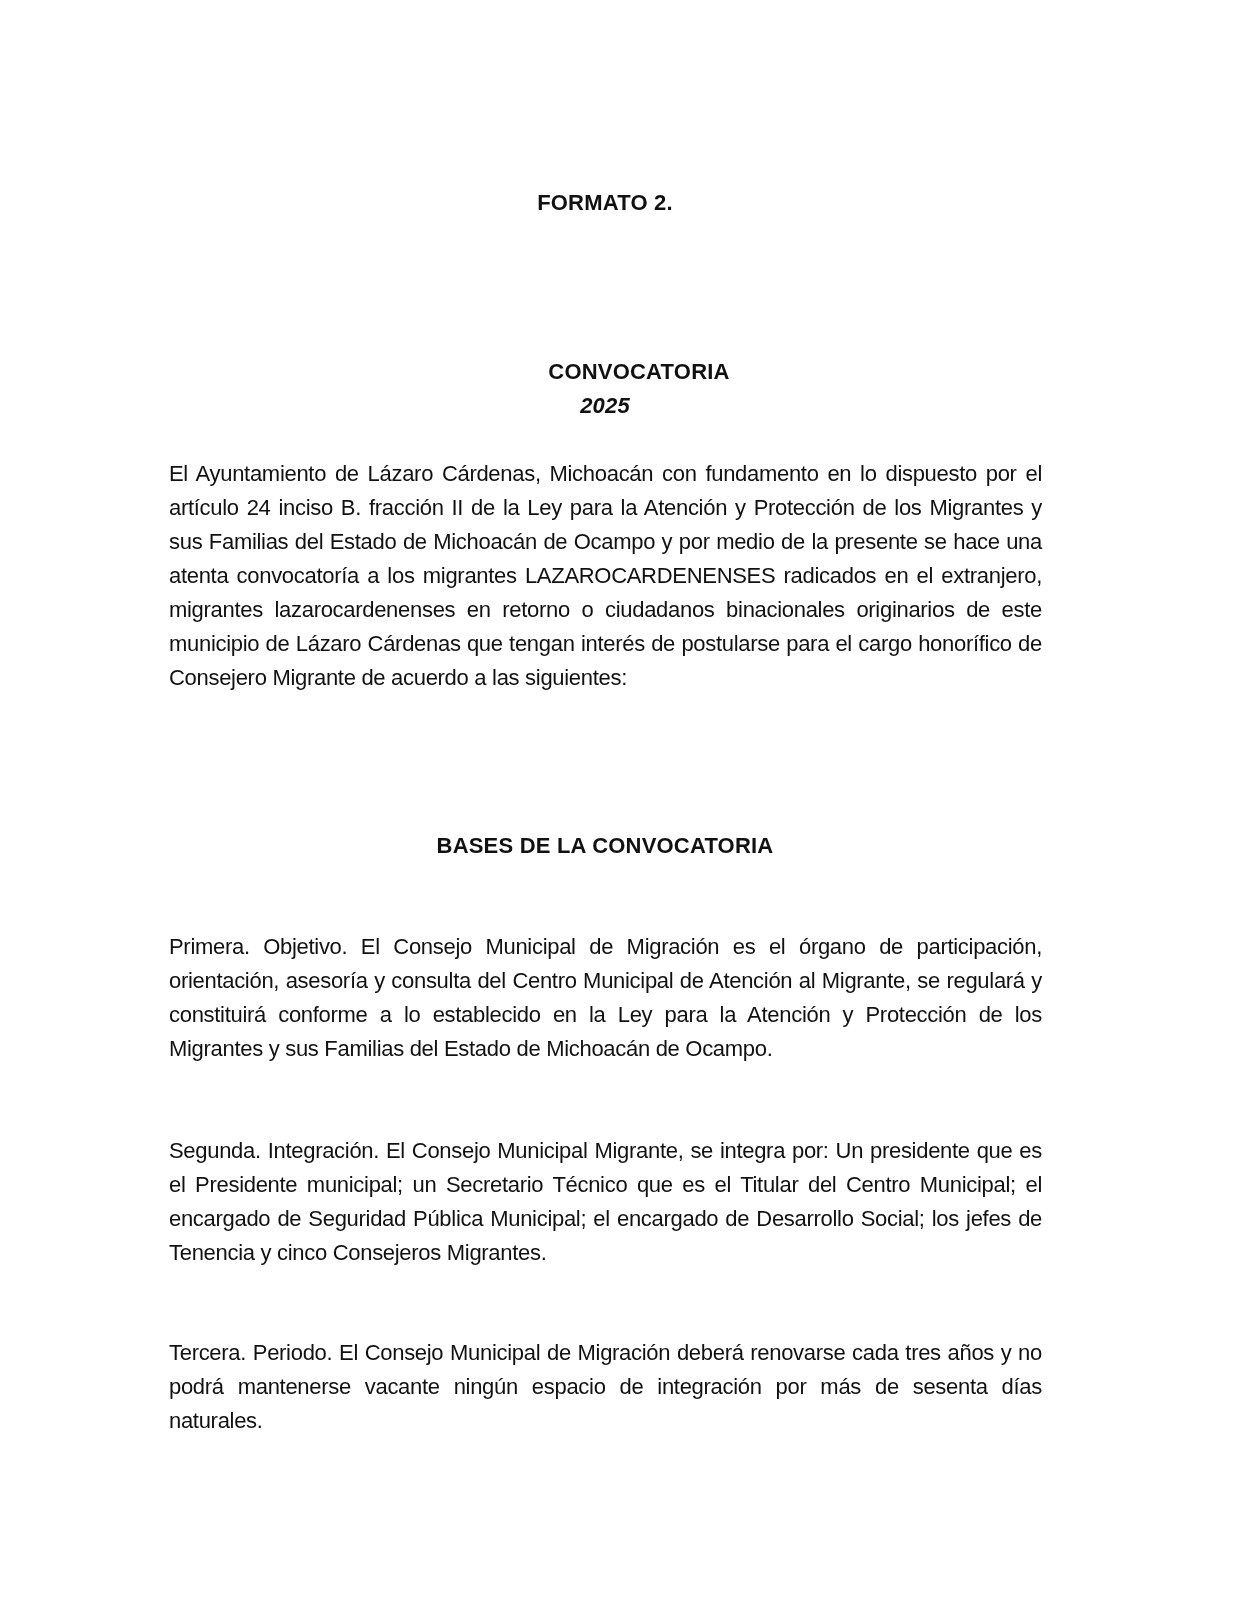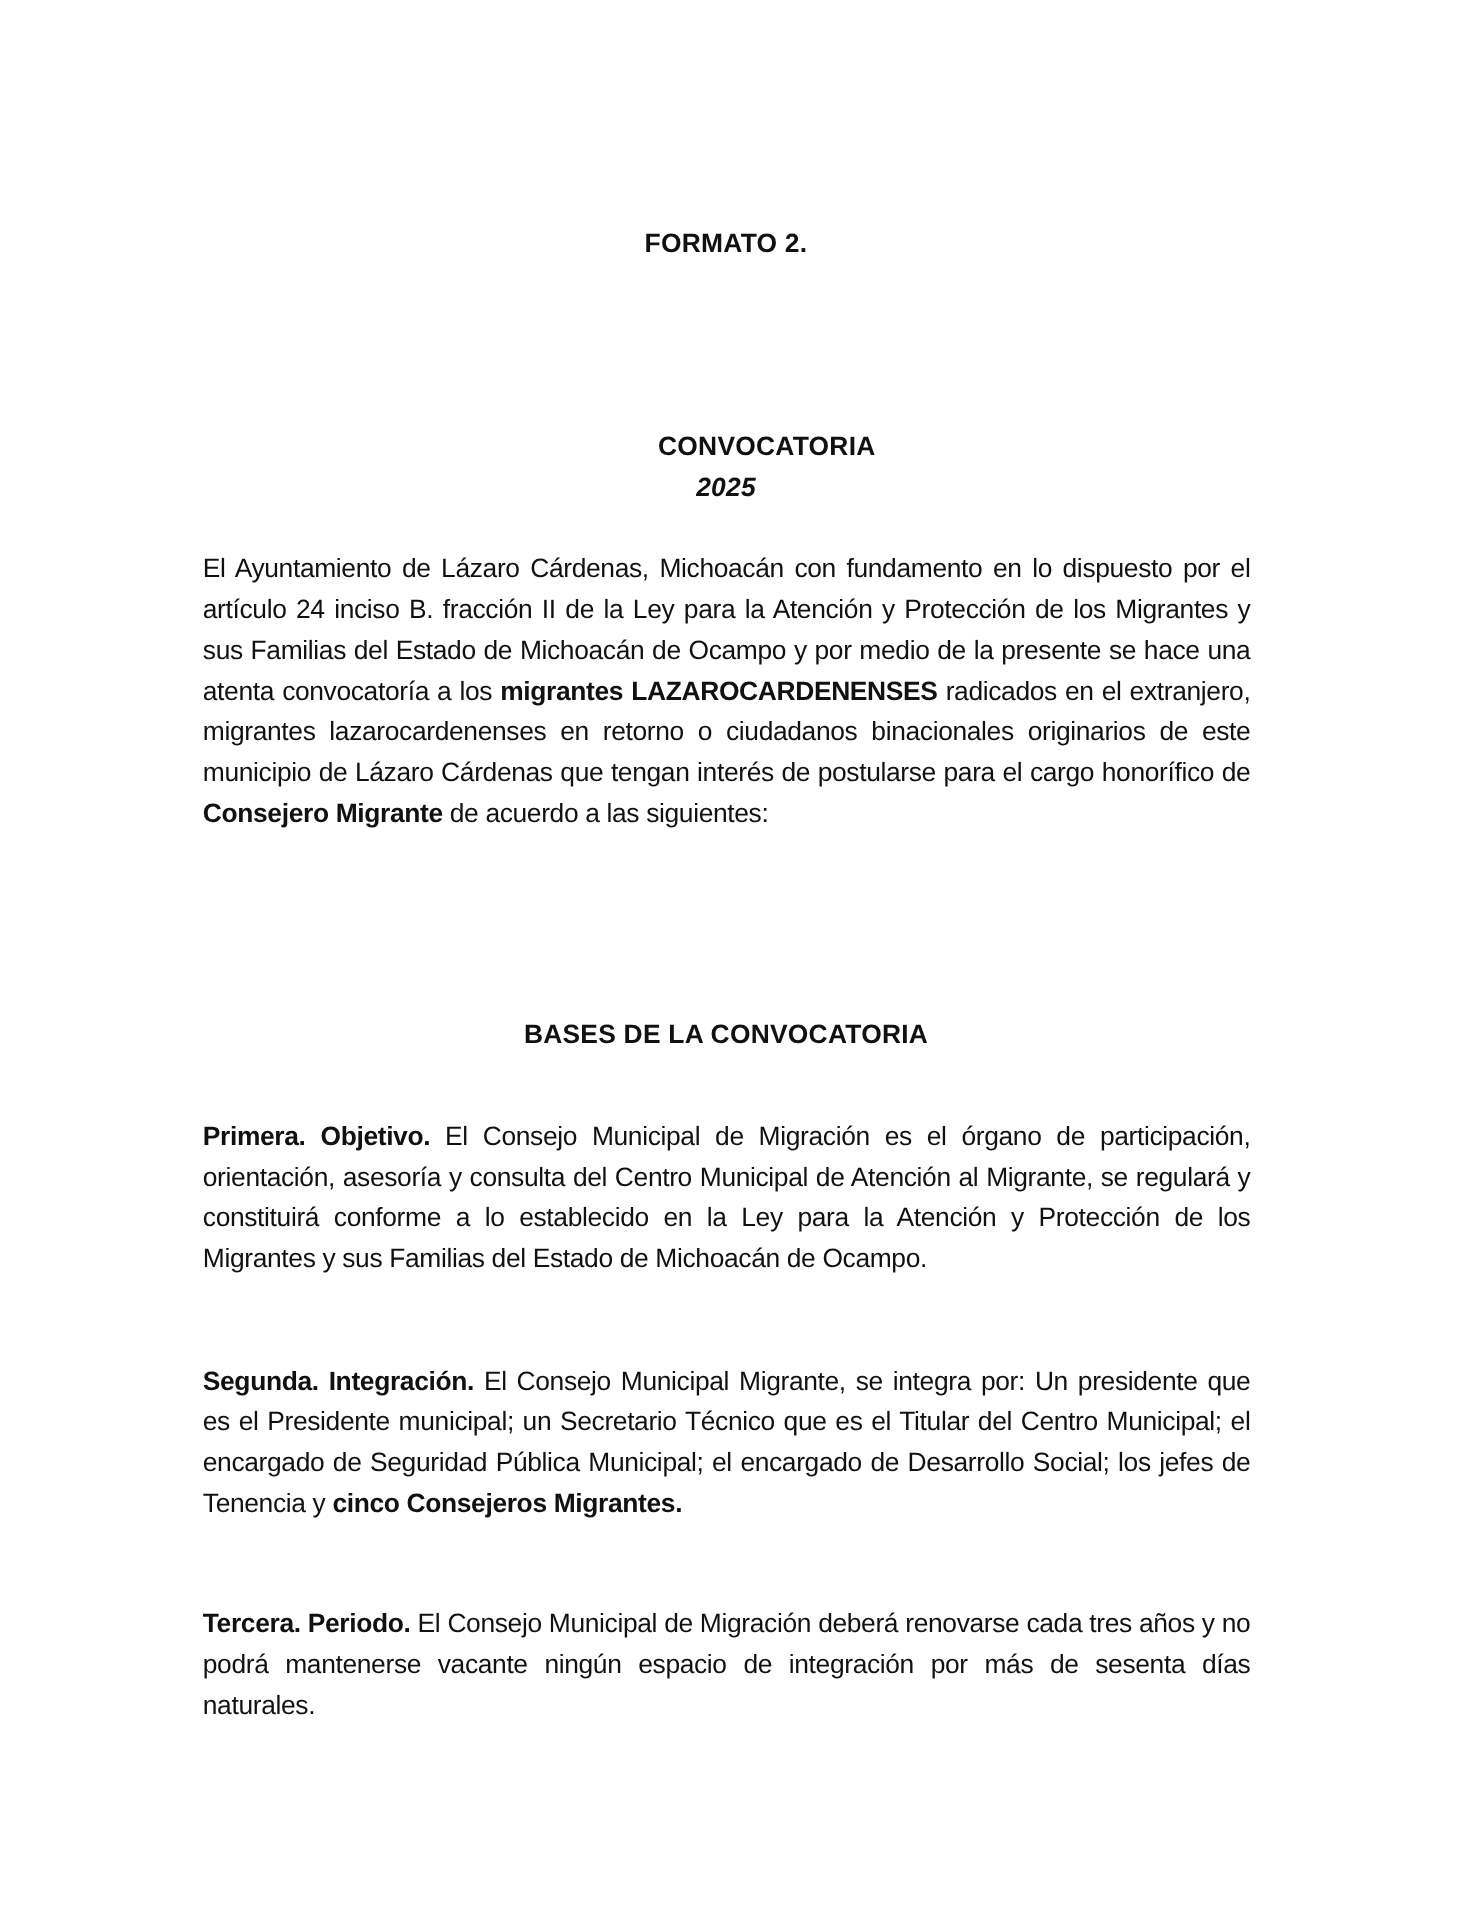--- a/index.html
+++ b/index.html
@@ -10,35 +10,35 @@
   .page { position: absolute; left: 0; top: 16px; width: 1236px; height: 1600px; }
   .title {
     position: absolute; left: 0; width: 1210px; text-align: center;
     font-weight: bold; font-size: 22px; letter-spacing: 0.2px;
   }
   .body-text {
     position: absolute; left: 169px; width: 873px;
     font-size: 22px; line-height: 34px; text-align: justify;
     font-stretch: condensed;
   }
-  .body-text b { font-weight: bold; }
+  .body-text b { font-weight: normal; }
   .narrow { letter-spacing: -0.3px; }
 </style>
 </head>
 <body>
 
 <div class="page">
 
   <div class="title" style="top:174px;">FORMATO 2.</div>
   <div class="title" style="top:343px;padding-left:34px;">CONVOCATORIA</div>
   <div class="title" style="top:377px;font-style:italic;">2025</div>
 
   <p class="body-text narrow" style="top:441px; margin:0;"><span>El Ayuntamiento de Lázaro Cárdenas, Michoacán con fundamento en lo dispuesto por el artículo 24 inciso B. fracción II de la Ley para la Atención y Protección de los Migrantes y sus Familias del Estado de Michoacán de Ocampo y por medio de la presente se hace una atenta convocatoría a los </span><b>migrantes LAZAROCARDENENSES</b><span> radicados en el extranjero, migrantes lazarocardenenses en retorno o ciudadanos binacionales originarios de este municipio de Lázaro Cárdenas que tengan interés de postularse para el cargo honorífico de </span><b>Consejero Migrante</b><span> de acuerdo a las siguientes:</span></p>
 
-  <div class="title" style="top:817px;margin-top:16px;">BASES DE LA CONVOCATORIA</div>
+  <div class="title" style="top:817px;">BASES DE LA CONVOCATORIA</div>
 
   <p class="body-text narrow" style="top:914px; margin:0;"><b>Primera. Objetivo.</b><span> El Consejo Municipal de Migración es el órgano de participación, orientación, asesoría y consulta del Centro Municipal de Atención al Migrante, se regulará y constituirá conforme a lo establecido en la Ley para la Atención y Protección de los Migrantes y sus Familias del Estado de Michoacán de Ocampo.</span></p>
 
   <p class="body-text narrow" style="top:1320px; margin:0;"><b>Tercera. Periodo.</b><span> El Consejo Municipal de Migración deberá renovarse cada tres años y no podrá mantenerse vacante ningún espacio de integración por más de sesenta días naturales.</span></p>
 
   <p class="body-text narrow" style="top:1118px; margin:0;"><b>Segunda. Integración.</b><span> El Consejo Municipal Migrante, se integra por: Un presidente que es el Presidente municipal; un Secretario Técnico que es el Titular del Centro Municipal; el encargado de Seguridad Pública Municipal; el encargado de Desarrollo Social; los jefes de Tenencia y </span><b>cinco Consejeros Migrantes.</b></p>
 
 </div>
 
 </body></html>

